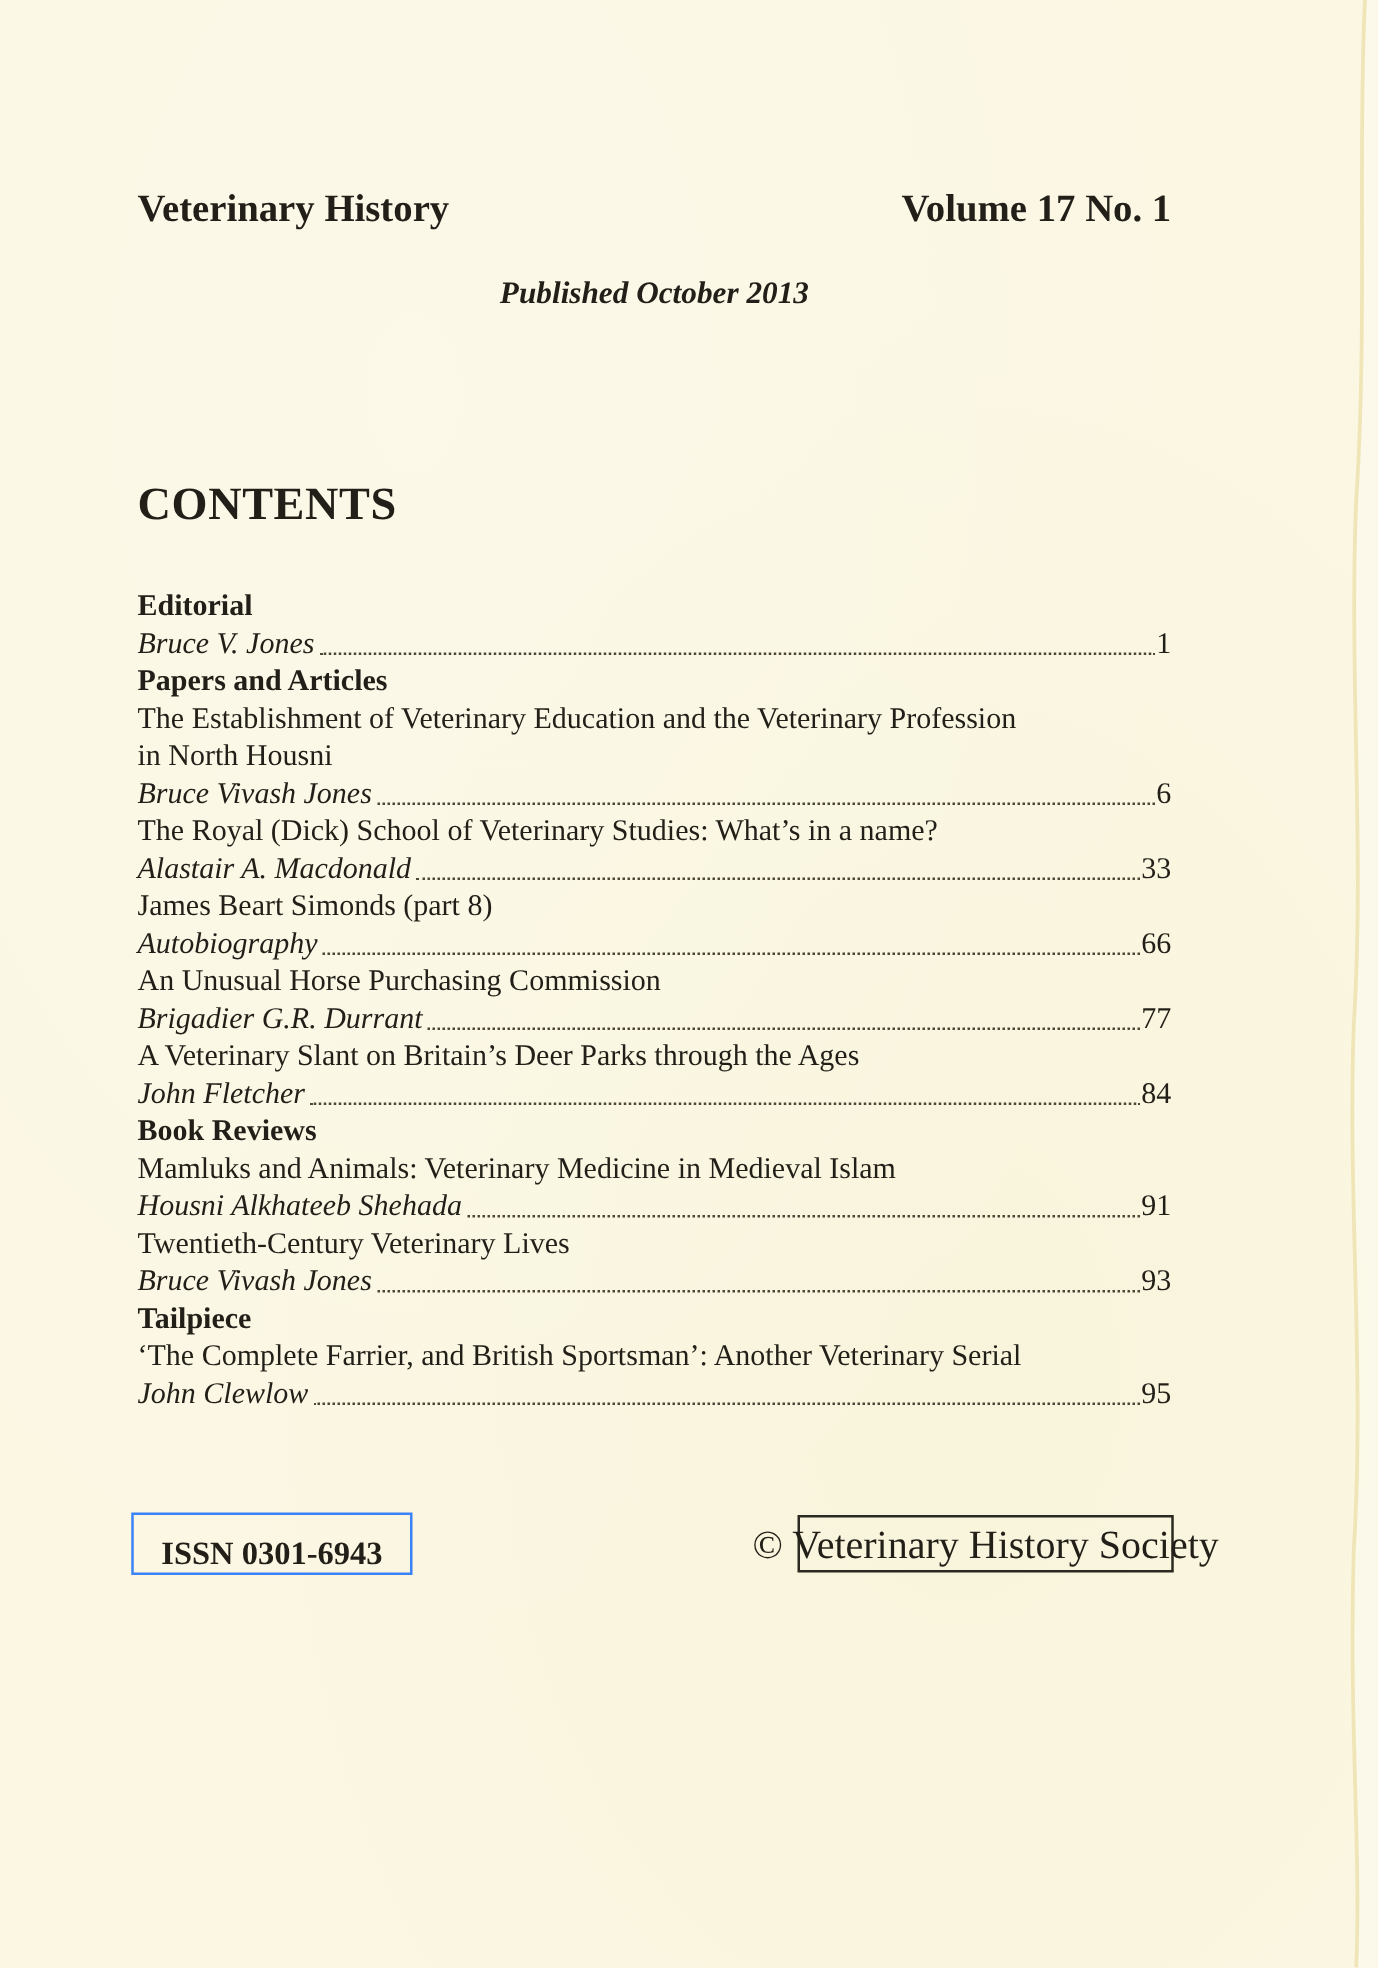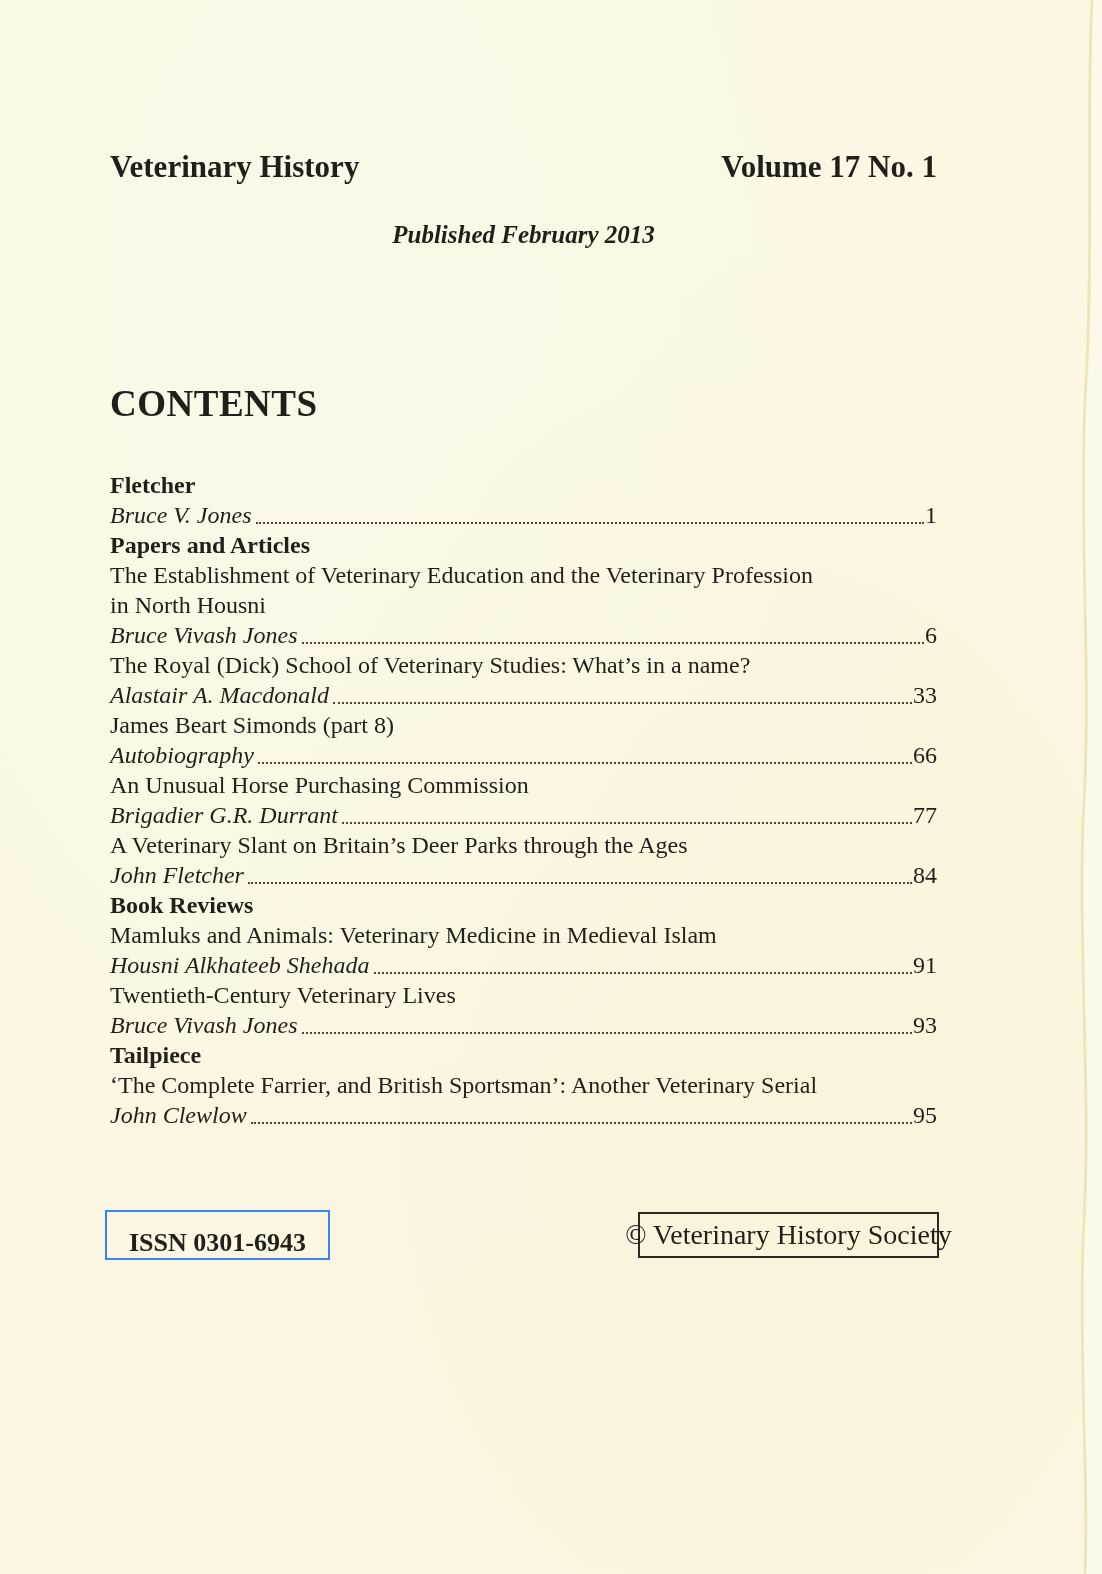--- a/index.html
+++ b/index.html
@@ -110,21 +110,21 @@
     .copyright-box {
       position: absolute;
       left: 638px;
       top: 1212px;
       width: 297px;
       height: 42px;
       border: 2px solid #2b2920;
       display: flex;
       align-items: center;
       justify-content: center;
-      font-size: 28px;
+      font-size: 32px;
       white-space: nowrap;
     }
     .page-edge {
       position: absolute;
       top: 0;
       right: 0;
       width: 50px;
       height: 1574px;
       pointer-events: none;
     }
@@ -132,26 +132,26 @@
 </head>
 <body>
 
 <div class="page">
 
   <div class="masthead">
     <span>Veterinary History</span>
     <span>Volume 17 No. 1</span>
   </div>
 
-  <div class="published">Published February 2013</div>
+  <div class="published">Published October 2013</div>
 
   <div class="contents-heading">CONTENTS</div>
 
   <div class="toc">
-      <div class="row section">Fletcher</div>
+      <div class="row section">Editorial</div>
       <div class="row author">
         <span class="author-name">Bruce V. Jones</span>
         <span class="leader"></span>
         <span class="page-num">1</span>
       </div>
       <div class="row section">Papers and Articles</div>
       <div class="row title">The Establishment of Veterinary Education and the Veterinary Profession</div>
       <div class="row title">in North Housni</div>
       <div class="row author">
         <span class="author-name">Bruce Vivash Jones</span>

